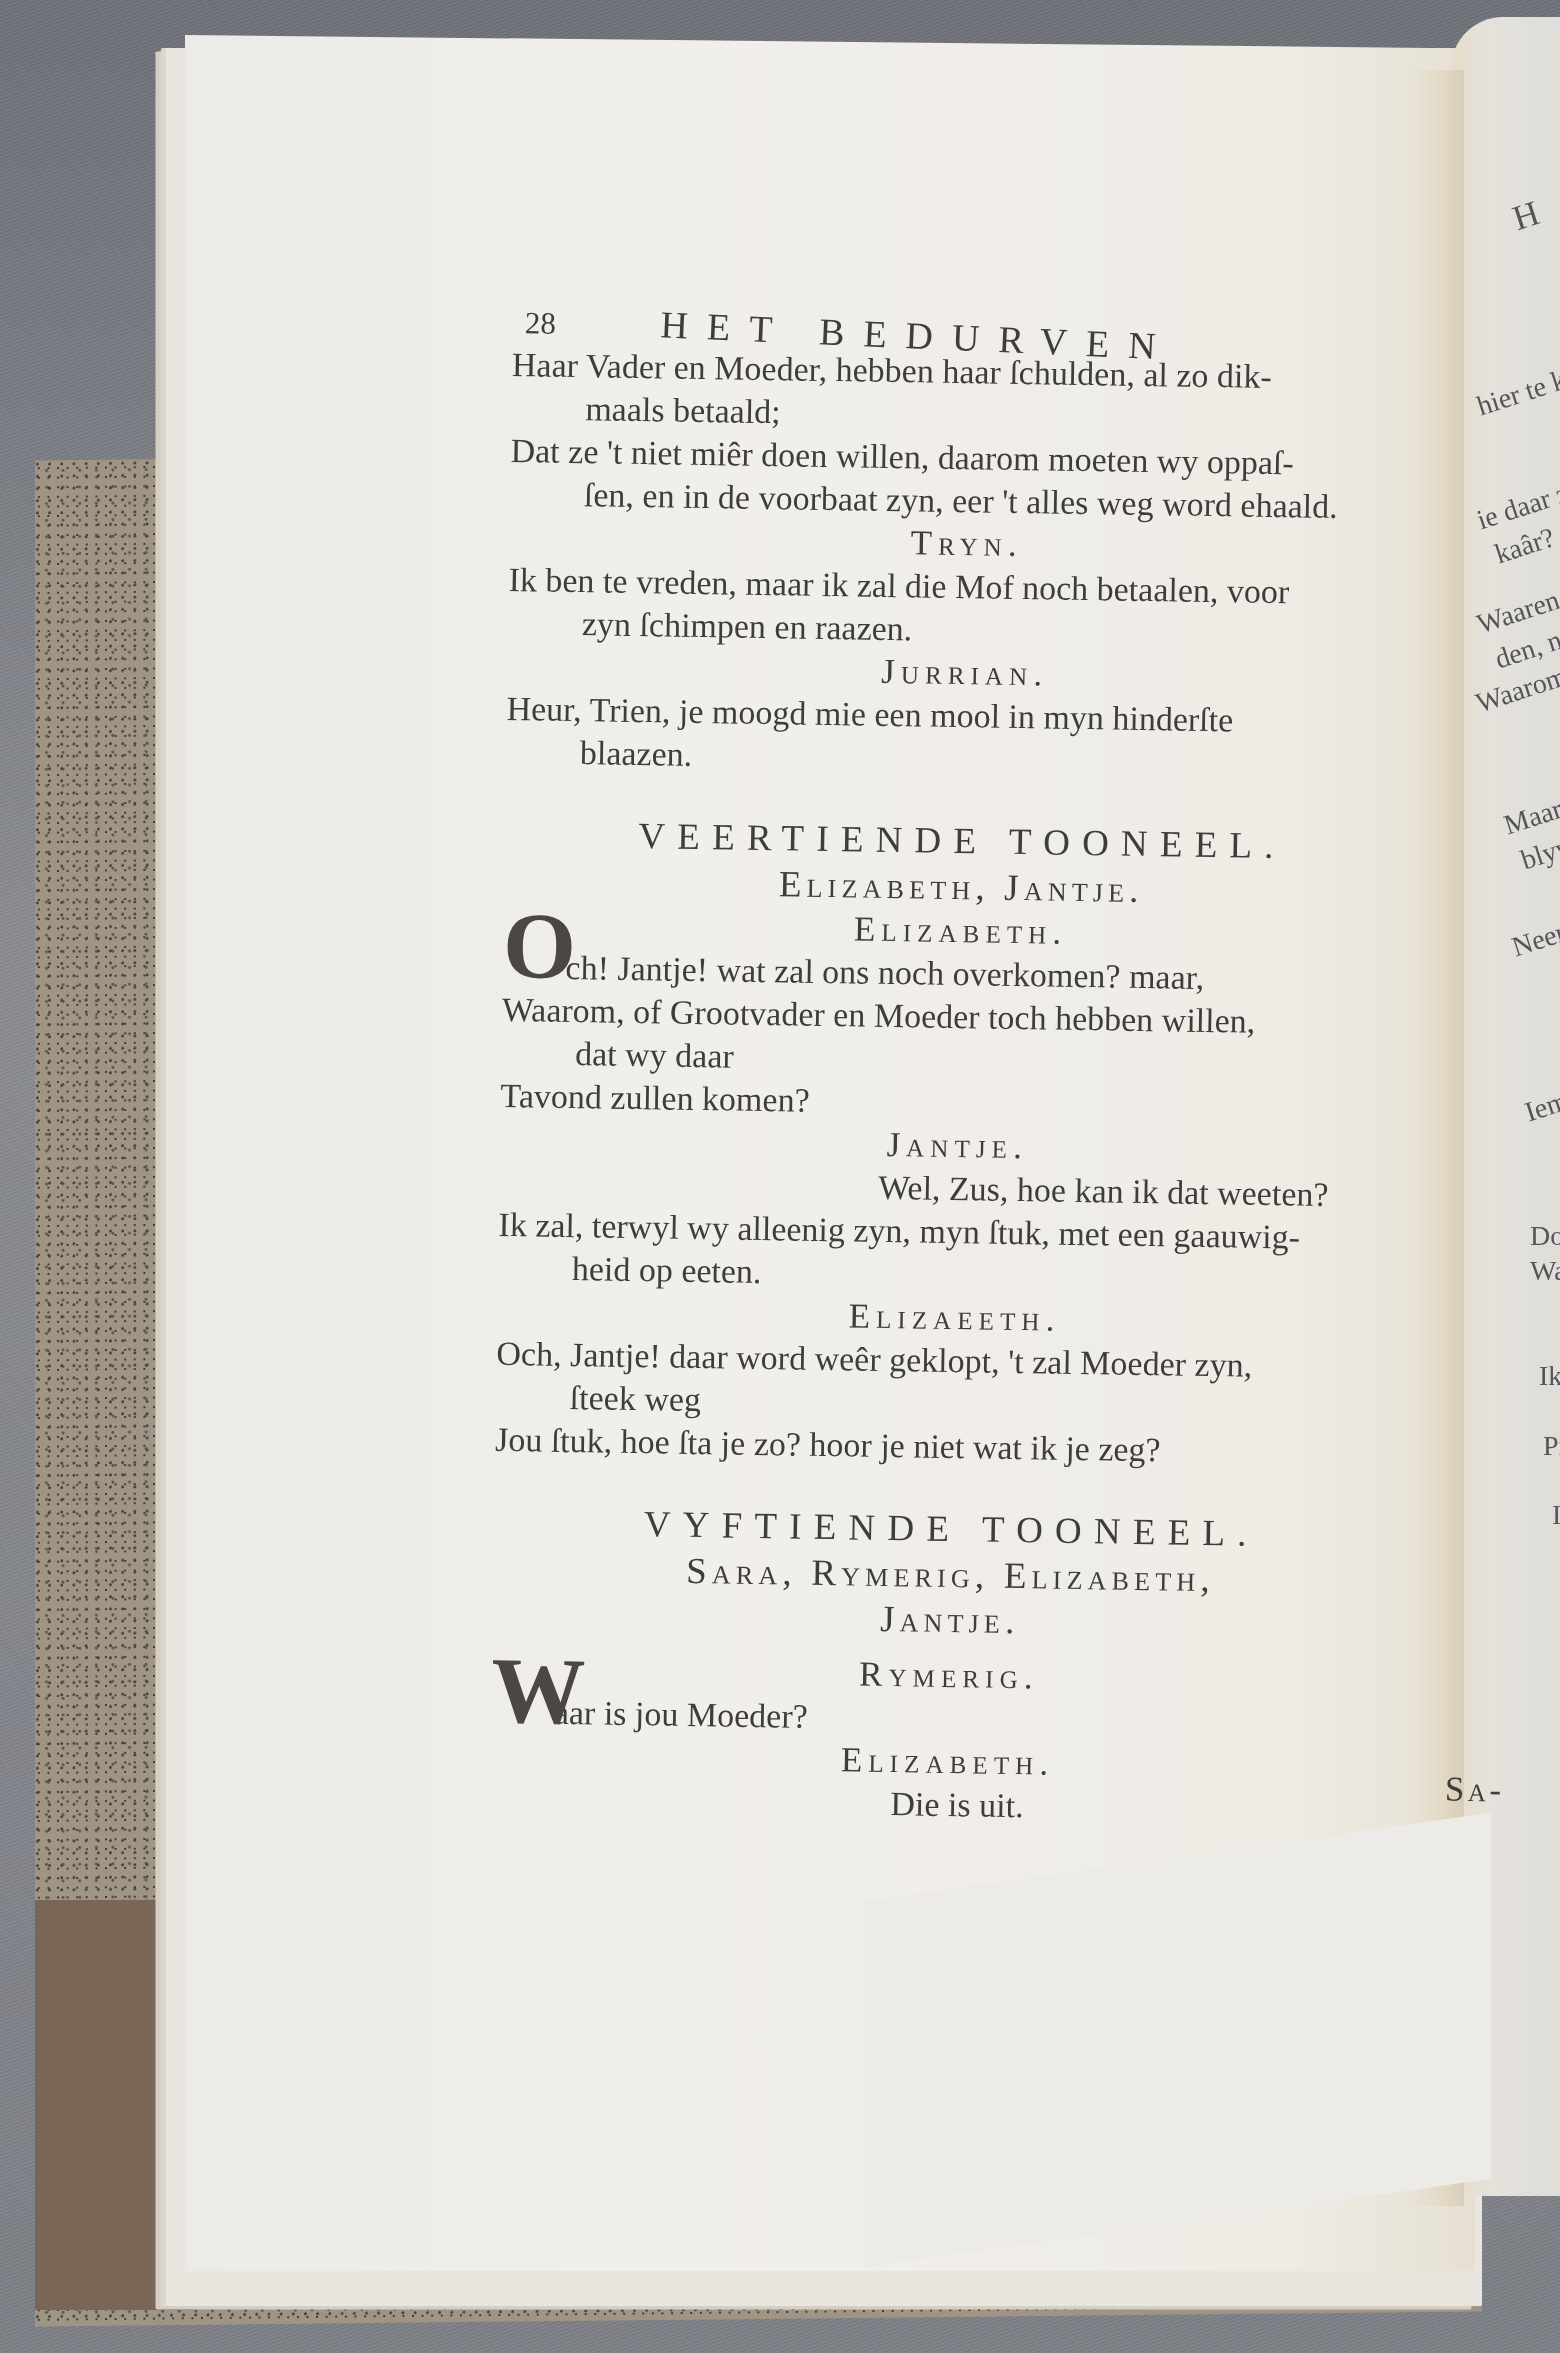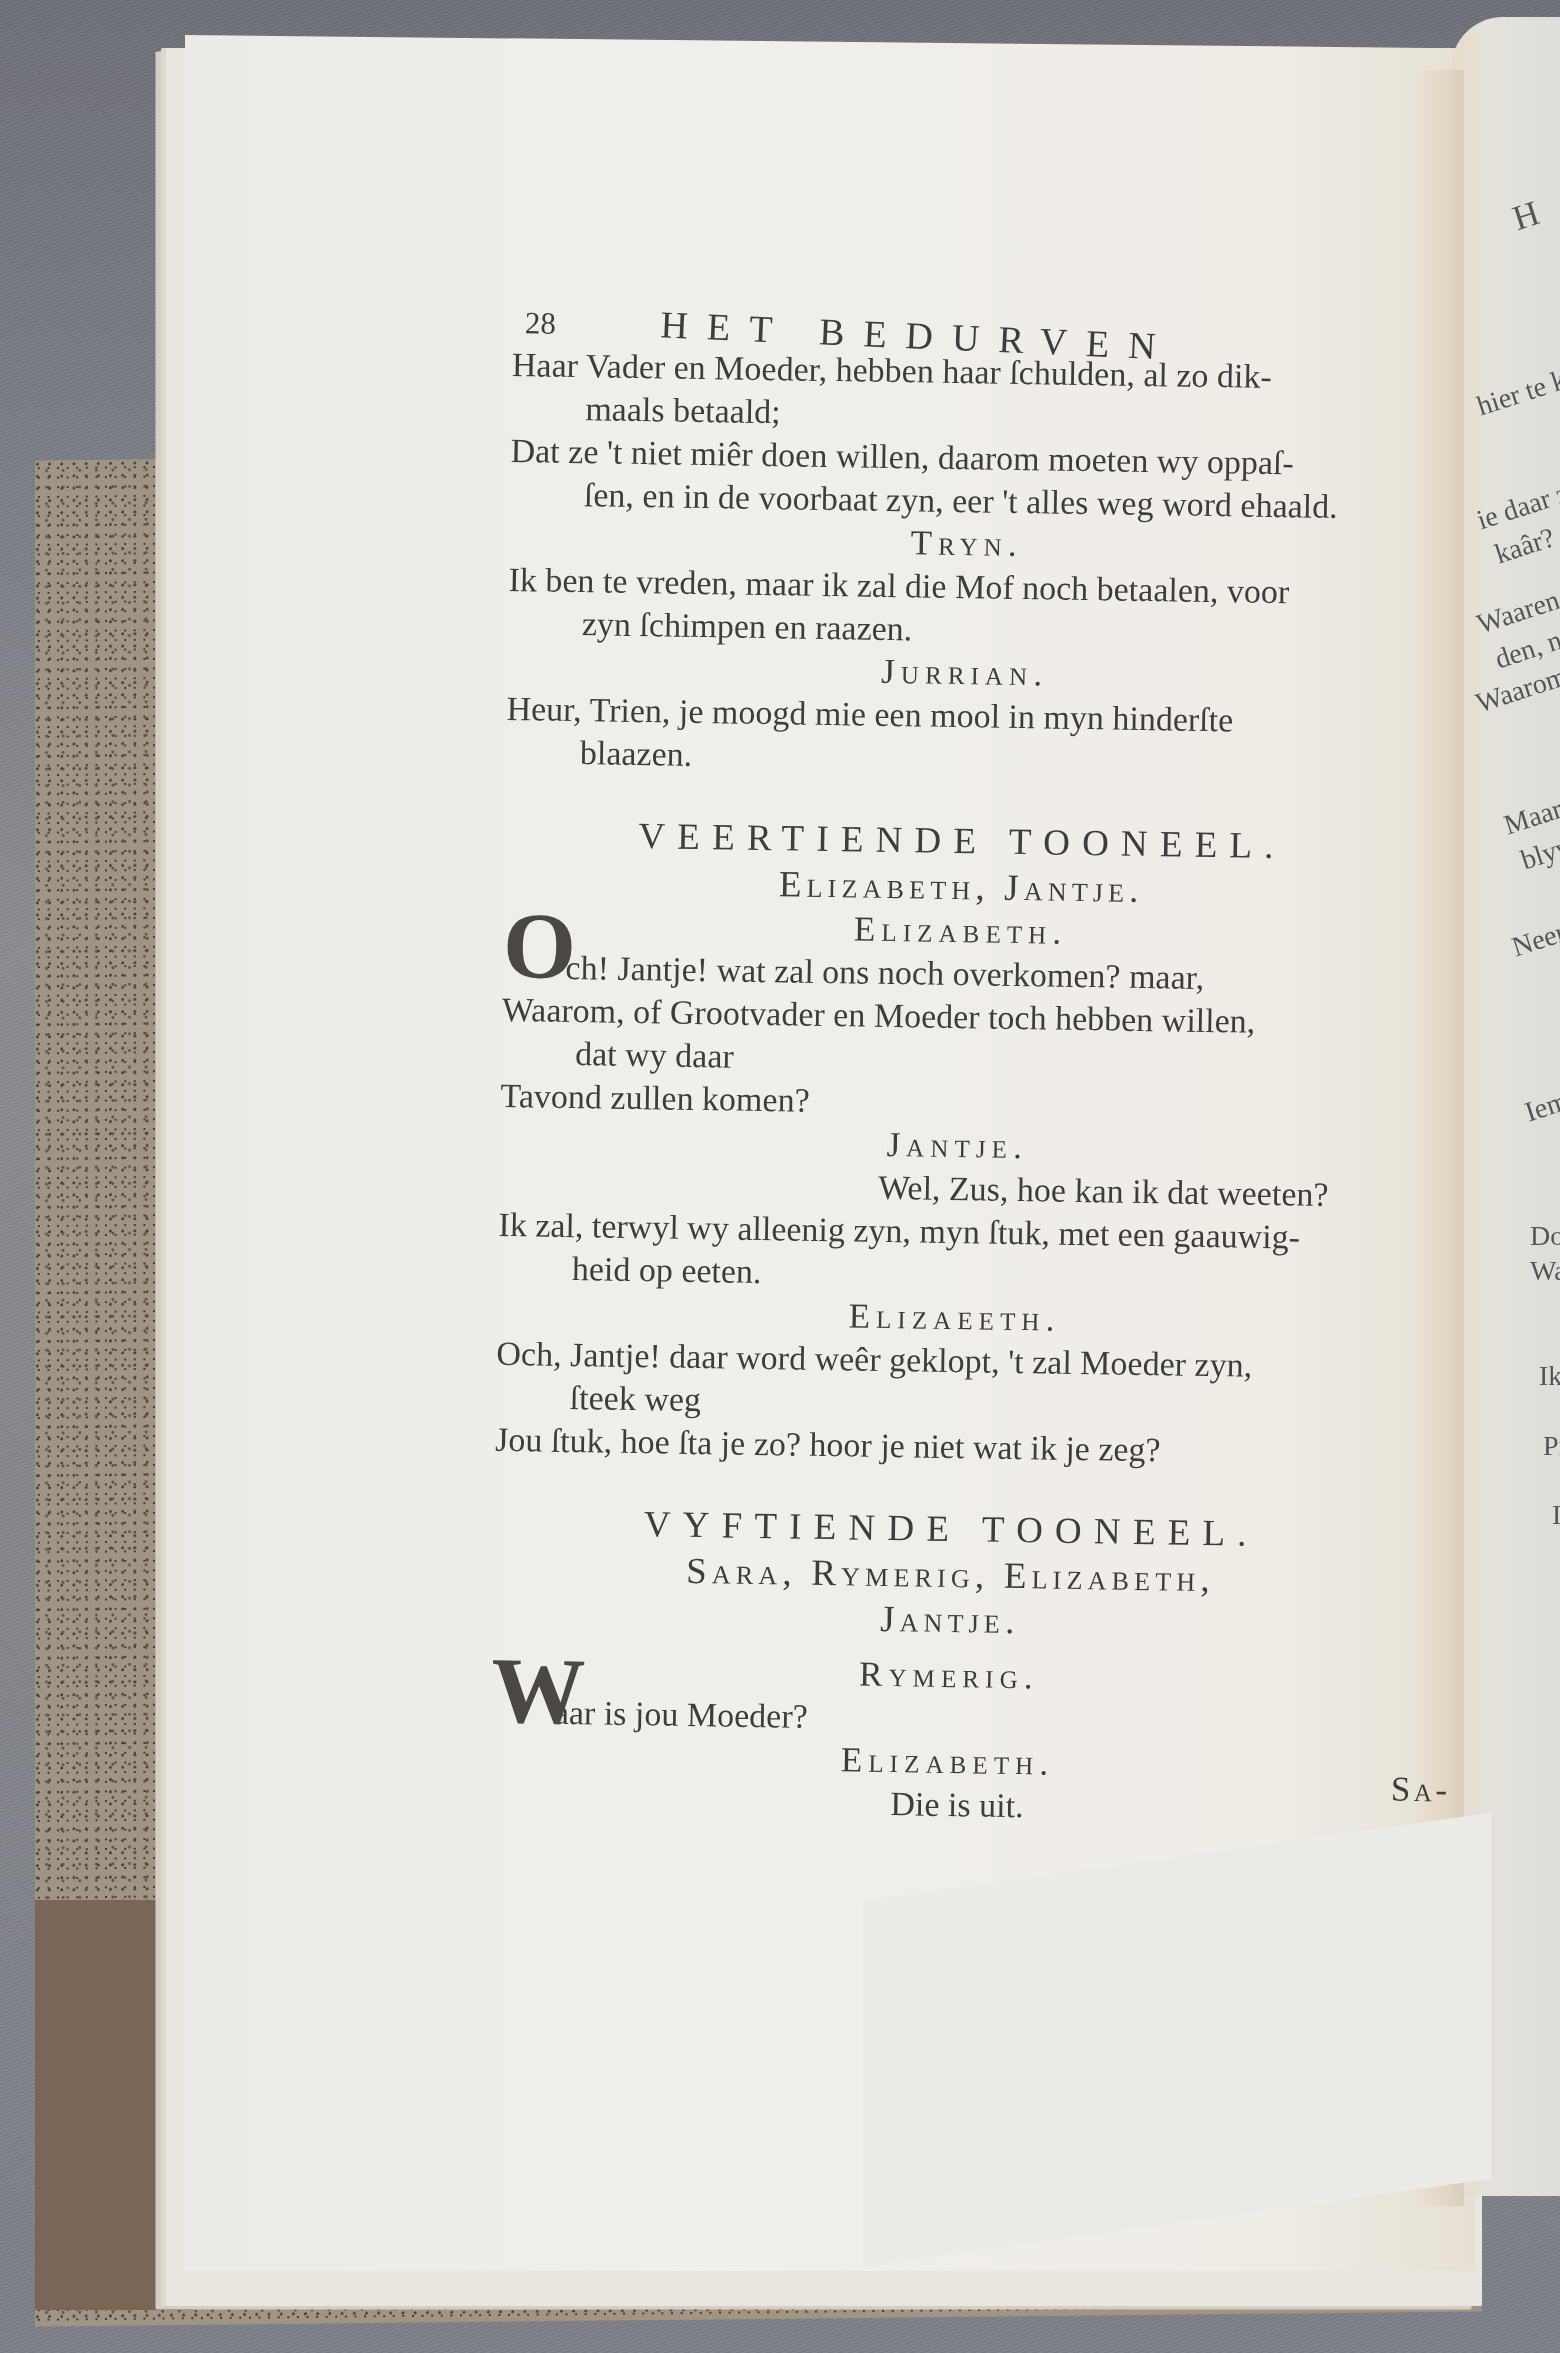--- a/index.html
+++ b/index.html
@@ -77,21 +77,21 @@
     text-align:center; font-variant:small-caps; letter-spacing:5.2px; font-size:37px; line-height:45px;
   }
   .dropcap-wrap { position:relative; }
   .dropcap {
     position:absolute; left:0; top:0; font-size:94px; line-height:87px; font-weight:bold; color:#4a4744;
   }
   .after-cap { padding-left:63px; }
   .jantje-line { padding-left:379px; }
   .uit-line { padding-left:401px; }
   .catchword {
-    position:absolute; left:1391px; top:1770px; font-variant:small-caps; letter-spacing:3.5px; font-size:35px;
+    position:absolute; left:1445px; top:1770px; font-variant:small-caps; letter-spacing:3.5px; font-size:35px;
     transform:rotate(0.9deg);
   }
 
   .fragments { position:absolute; left:1456px; top:0; width:113px; height:2179px; font-size:28px; color:#555; }
   .frag { position:absolute; white-space:nowrap; transform:rotate(-18deg); transform-origin:left top; }
 </style>
 </head>
 <body>
 
 <div class="cover"></div>

